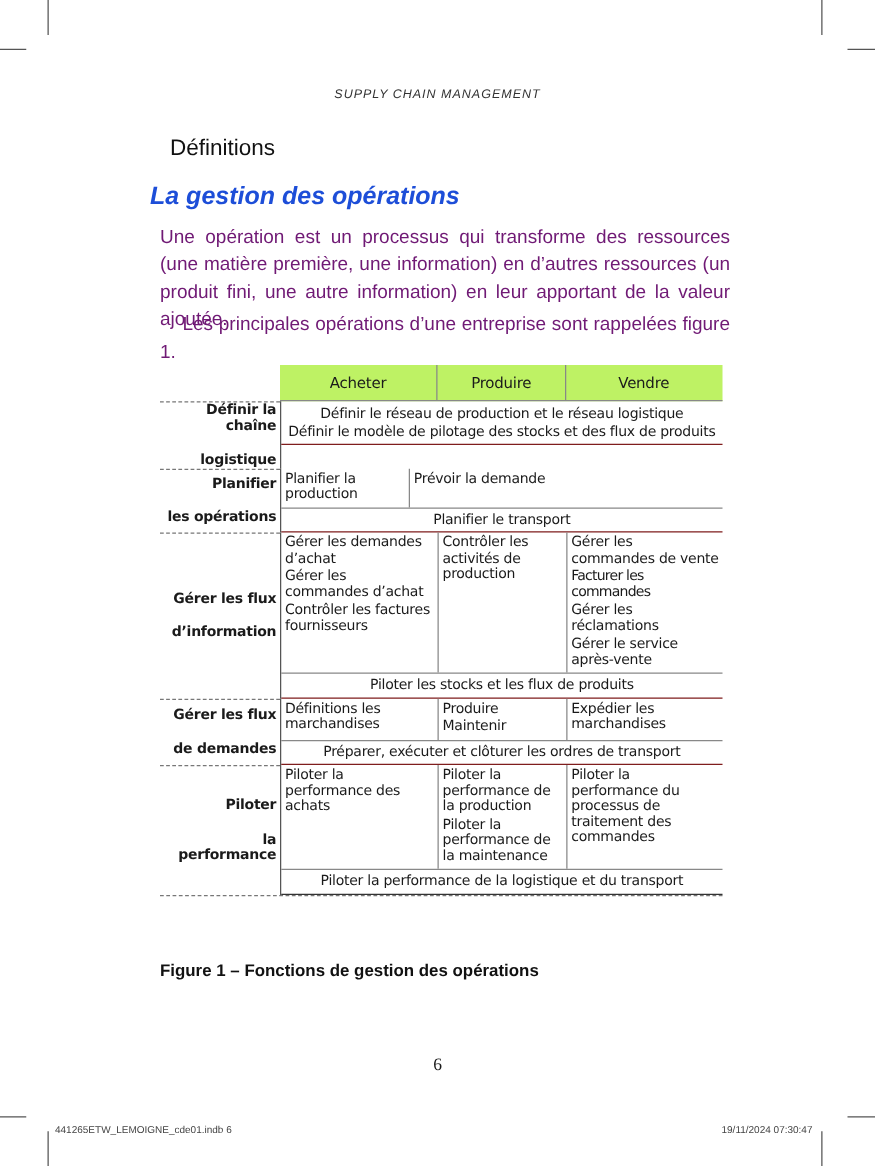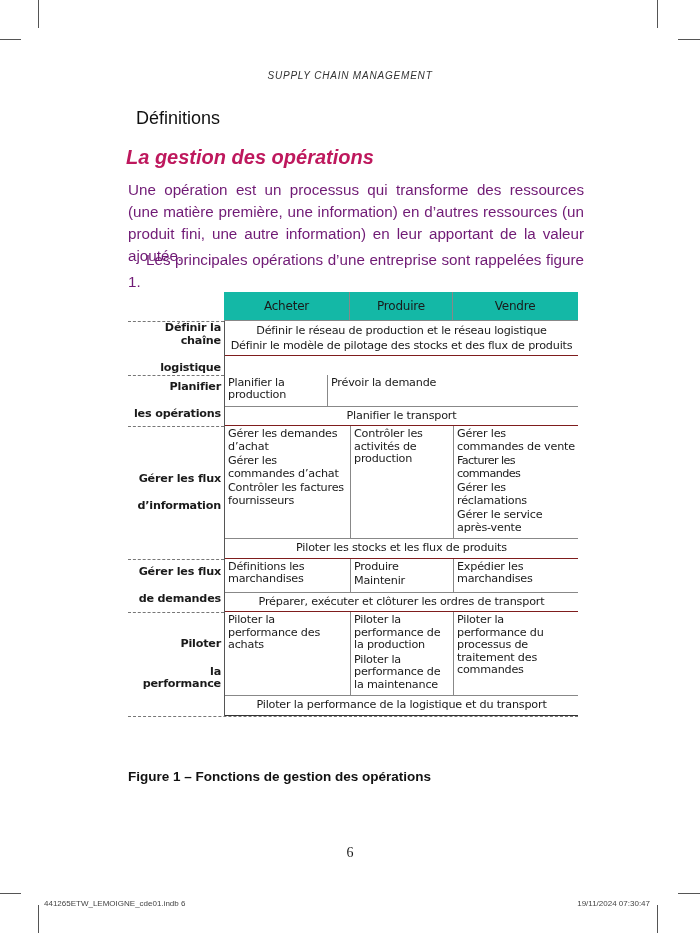--- a/index.html
+++ b/index.html
@@ -4,36 +4,36 @@
 <style>
   html, body { margin: 0; padding: 0; background: #fff; }
   body { width: 700px; height: 933px; position: relative; overflow: hidden;
          font-family: "DejaVu Sans", sans-serif; color: #1a1a1a; }
   .crop { position: absolute; background: #555; }
   .running-head { position: absolute; top: 70px; left: 0; width: 700px; text-align: center;
                   font-family: "Liberation Sans", sans-serif; font-style: italic; font-size: 10px;
                   letter-spacing: 0.8px; color: #333; }
   .h1 { position: absolute; left: 128px; top: 100px; font-family: "Liberation Sans", sans-serif;
         font-size: 18px; font-weight: normal; margin: 8px; color: #111; }
-  .h2 { position: absolute; left: 126px; top: 146px; font-family: "Liberation Sans", sans-serif;
-        font-size: 20px; font-weight: bold; font-style: italic; margin: 0; color: #be185d; }
+  .h2 { position: absolute; left: 120px; top: 146px; font-family: "Liberation Sans", sans-serif;
+        font-size: 20px; font-weight: bold; font-style: italic; margin: 0; color: #1d4ed8; }
   .para { position: absolute; left: 128px; width: 456px; font-family: "Liberation Sans", sans-serif;
           font-size: 15.2px; line-height: 22px; text-align: justify; margin: 0; color: #701a75; }
   .p1 { top: 179px; text-align-last: left; }
   .p2 { top: 249px; text-indent: 18px; }
 
   .fig { position: absolute; left: 128px; top: 292px; width: 450px; }
   .grid { position: relative; width: 450px; font-family: "DejaVu Sans", sans-serif; font-size: 11.2px;
           line-height: 12.5px; color: #1a1a1a; letter-spacing: -0.2px; }
   .row { display: flex; position: relative; }
   .rlabel { width: 96px; text-align: right; padding-right: 3px; font-weight: bold; box-sizing: border-box;
             display: flex; flex-direction: column; justify-content: center; border-top: 1px dashed #777; gap: 15px; }
   .rlabel.none { border-top: none; }
   .body { flex: 1; border-left: 1px solid #555; }
-  .hdr { display: flex; background: #14b8a6; height: 28px; border-bottom: 1px solid #888; }
+  .hdr { display: flex; background: #bef264; height: 28px; border-bottom: 1px solid #888; }
   .hdr div { display: flex; align-items: center; justify-content: center; font-size: 12px;
              border-right: 1px solid #888; box-sizing: border-box; }
   .c1 { width: 126px; } .c2 { width: 103px; } .c3 { width: 124px; }
   .cells { display: flex; border-bottom: 1px solid #888; }
   .cells > div { box-sizing: border-box; padding: 2px 3px; border-right: 1px solid #888; }
   .cells > div:last-child { border-right: none; }
   .cells p { margin: 0 0 2px 0; }
   .span { text-align: center; padding: 3px 0; border-bottom: 1px solid #7f1d1d; }
   .lastspan { border-bottom: 1.5px solid #333; }
   .caption { position: absolute; left: 128px; top: 769px; font-family: "Liberation Sans", sans-serif;

